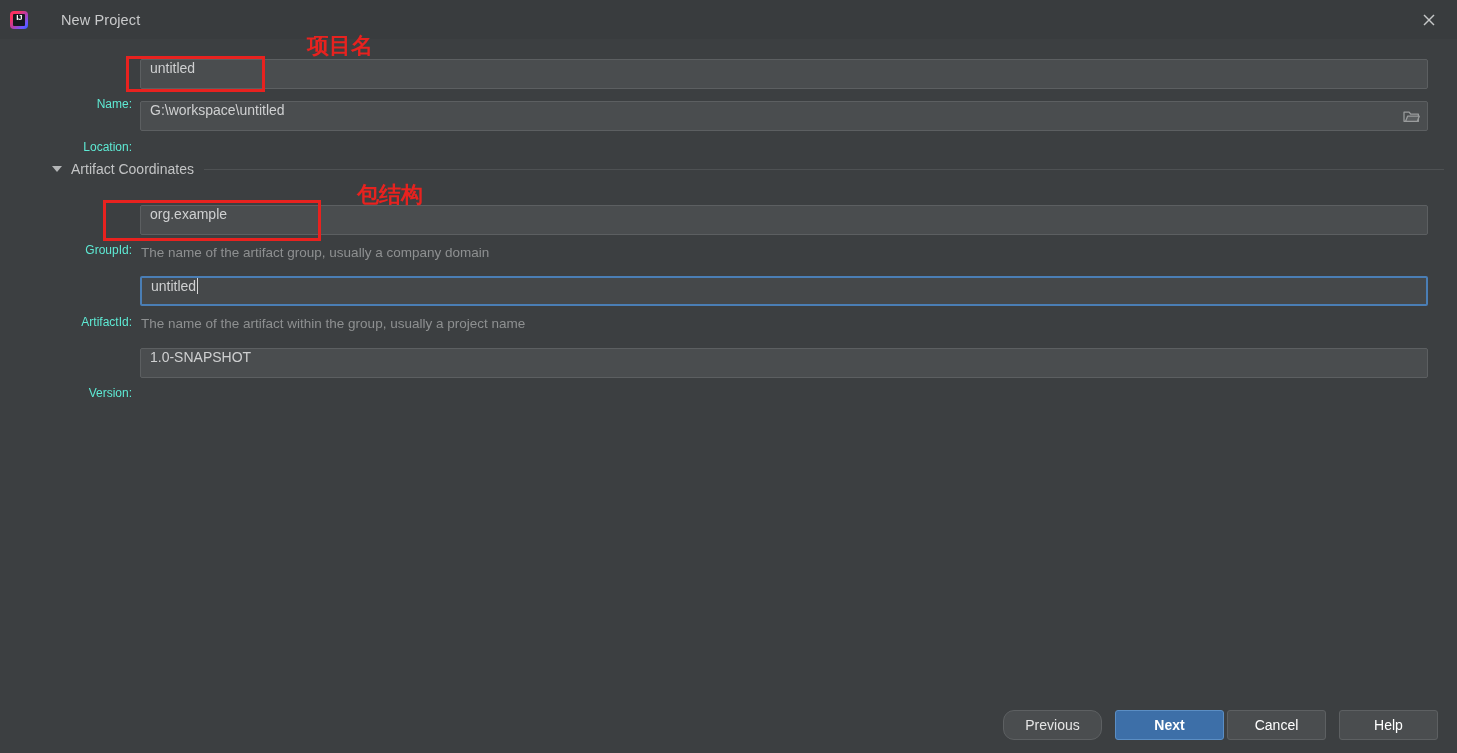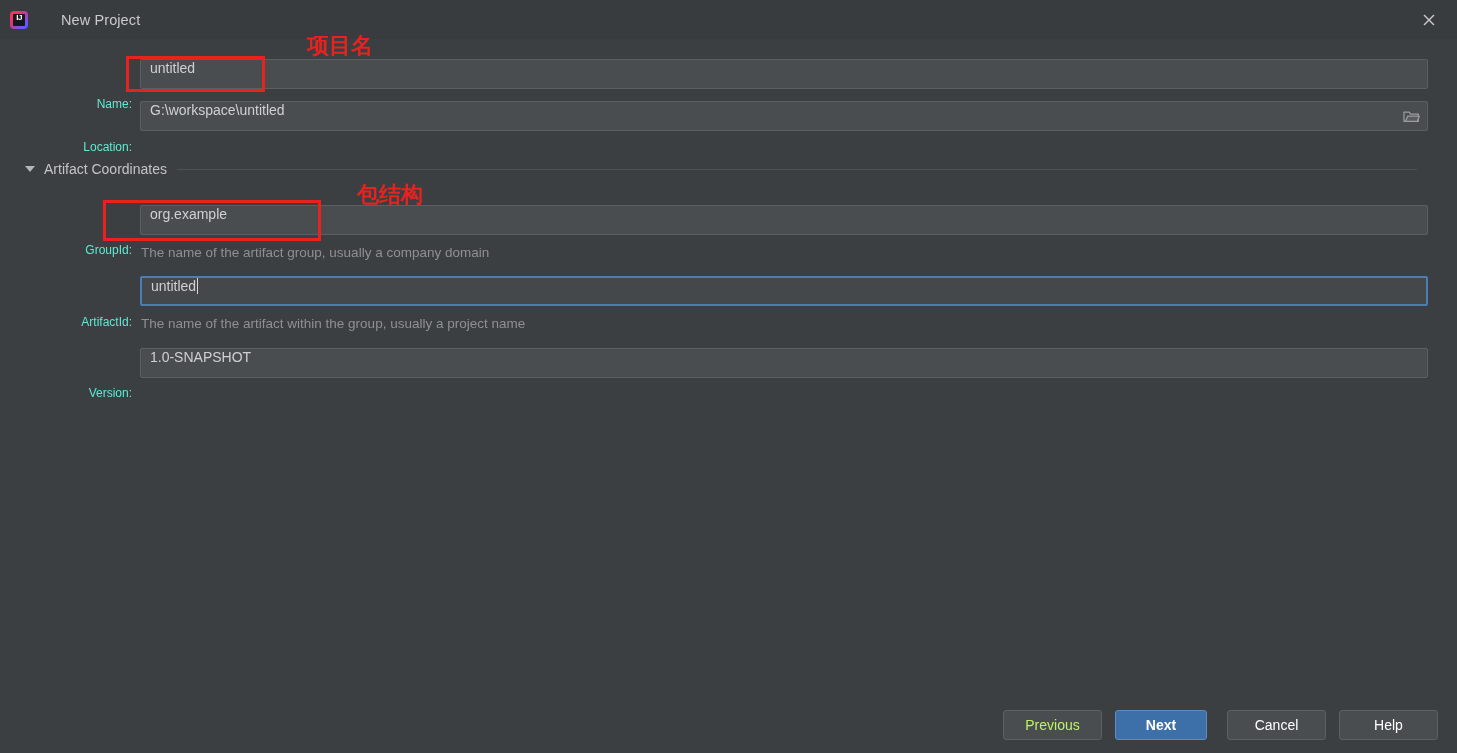--- a/index.html
+++ b/index.html
@@ -184,21 +184,22 @@
     background: #4a4d4f;
     color: #ffffff;
     font-size: 14px;
     font-family: "Liberation Sans", sans-serif;
     display: flex;
     align-items: center;
     justify-content: center;
     cursor: pointer;
   }
   .btn.disabled {
-    color: #bef264;
+    color: #e5e5e5;
+    border-radius: 11px;
   }
   .btn.primary {
     background: #3d6fa8;
     border: 1px solid #5b8ec4;
     color: #ffffff;
     font-weight: bold;
   }
 </style>
 </head>
 <body>
@@ -223,21 +224,21 @@
 <div class="field" style="left:140px; top:101px; width:1288px; height:30px;">
   <span>G:\workspace\untitled</span>
   <span class="browse-icon">
     <svg width="17" height="14" viewBox="0 0 17 14">
       <path d="M1 3.2 L1 12.3 L15.4 12.3 L15.4 5 L7.6 5 L6.1 3.2 Z" fill="none" stroke="#9a9c9d" stroke-width="1.25" stroke-linejoin="round"></path>
       <path d="M2.6 12.3 L4.6 7.2 L16.3 7.2 L14.3 12.3 Z" fill="#5a5d5f" stroke="#9a9c9d" stroke-width="1.25" stroke-linejoin="round"></path>
     </svg>
   </span>
 </div>
 
-<div class="section" style="left:25px; top:161px; width:1392px;justify-content:space-between;">
+<div class="section" style="left:52px; top:161px; width:1392px;justify-content:space-between;">
   <span class="section-triangle"></span>
   <span class="section-title">Artifact Coordinates</span>
   <span class="section-rule" style="flex:1;"></span>
 </div>
 
 <div class="form-label" style="left:0; top:211px; width:132px;">GroupId:</div>
 <div class="field" style="left:140px; top:205px; width:1288px; height:30px;">
   <span>org.example</span>
 </div>
 <div class="hint" style="left:141px; top:245px;">The name of the artifact group, usually a company domain</div>
@@ -254,15 +255,15 @@
   <span>1.0-SNAPSHOT</span>
 </div>
 
 <div class="anno-box" style="left:126px; top:56px; width:139px; height:36px;"></div>
 <div class="anno-text" style="left:307px; top:31px;">项目名</div>
 
 <div class="anno-box" style="left:103px; top:200px; width:218px; height:41px;"></div>
 <div class="anno-text" style="left:357px; top:180px;">包结构</div>
 
 <div class="btn disabled" style="left:1003px; top:710px; width:99px;">Previous</div>
-<div class="btn primary" style="left:1115px; top:710px; width:92px;">Next</div>
+<div class="btn primary" style="left:1115px; top:710px; width:109px;">Next</div>
 <div class="btn" style="left:1227px; top:710px; width:99px;">Cancel</div>
 <div class="btn" style="left:1339px; top:710px; width:99px;">Help</div>
 
 </body></html>

